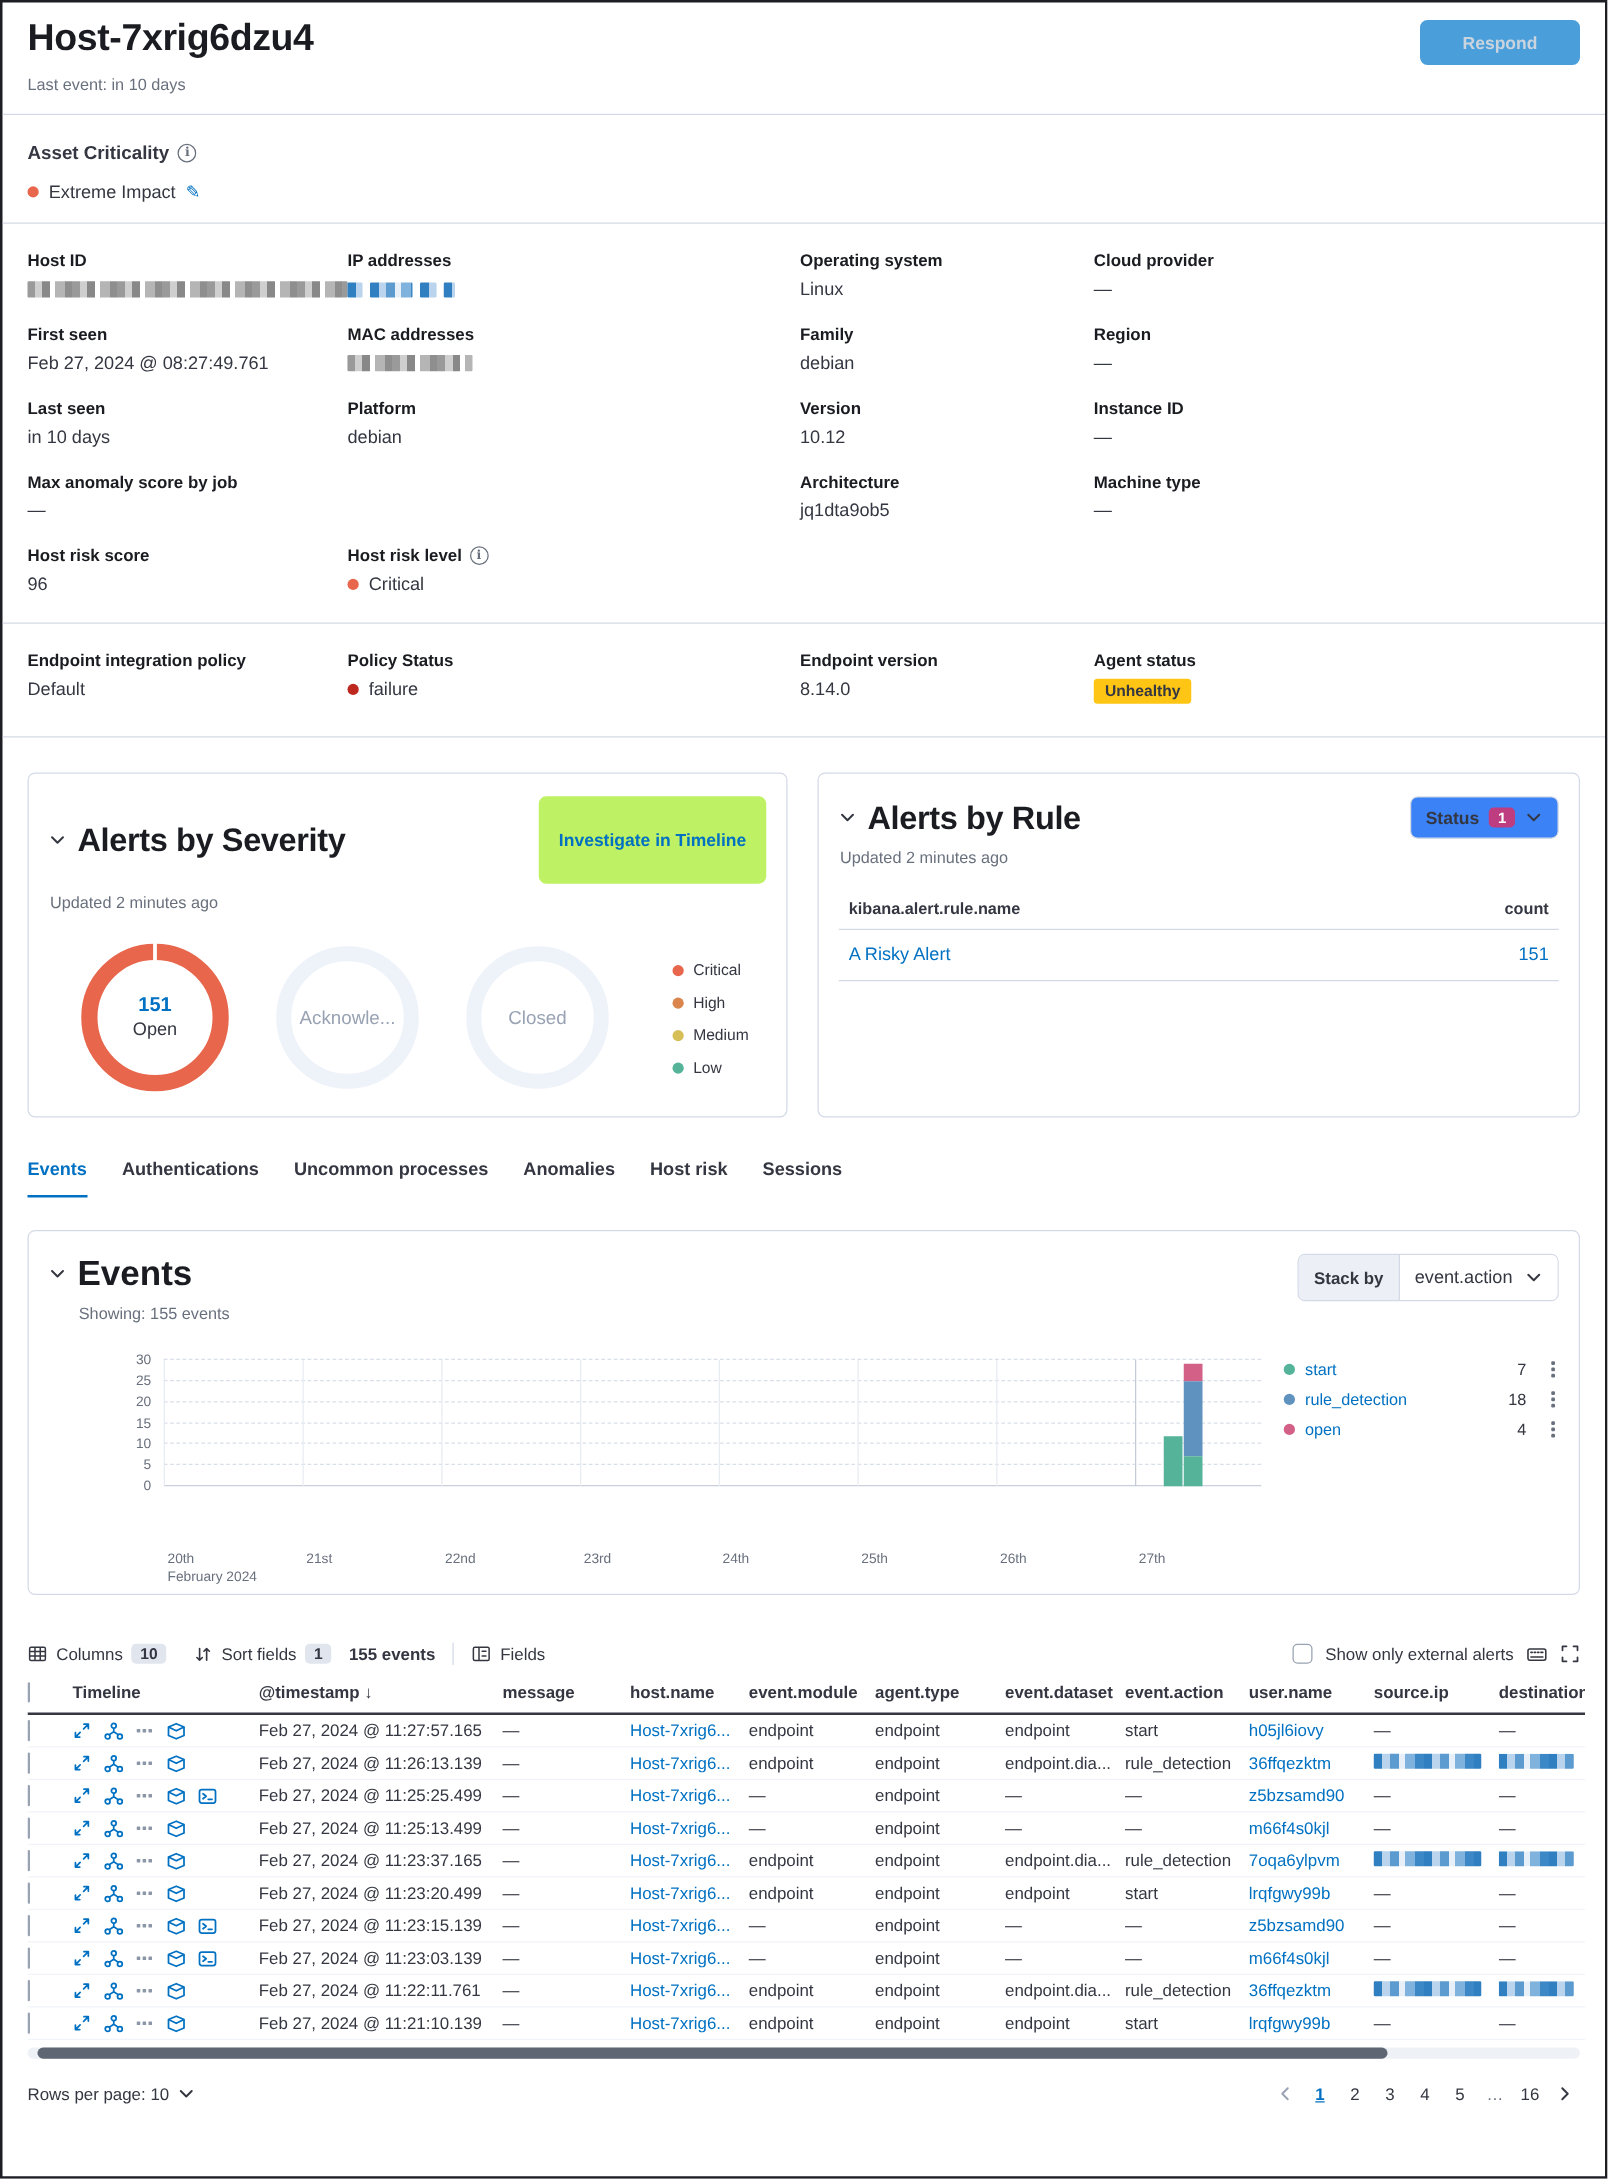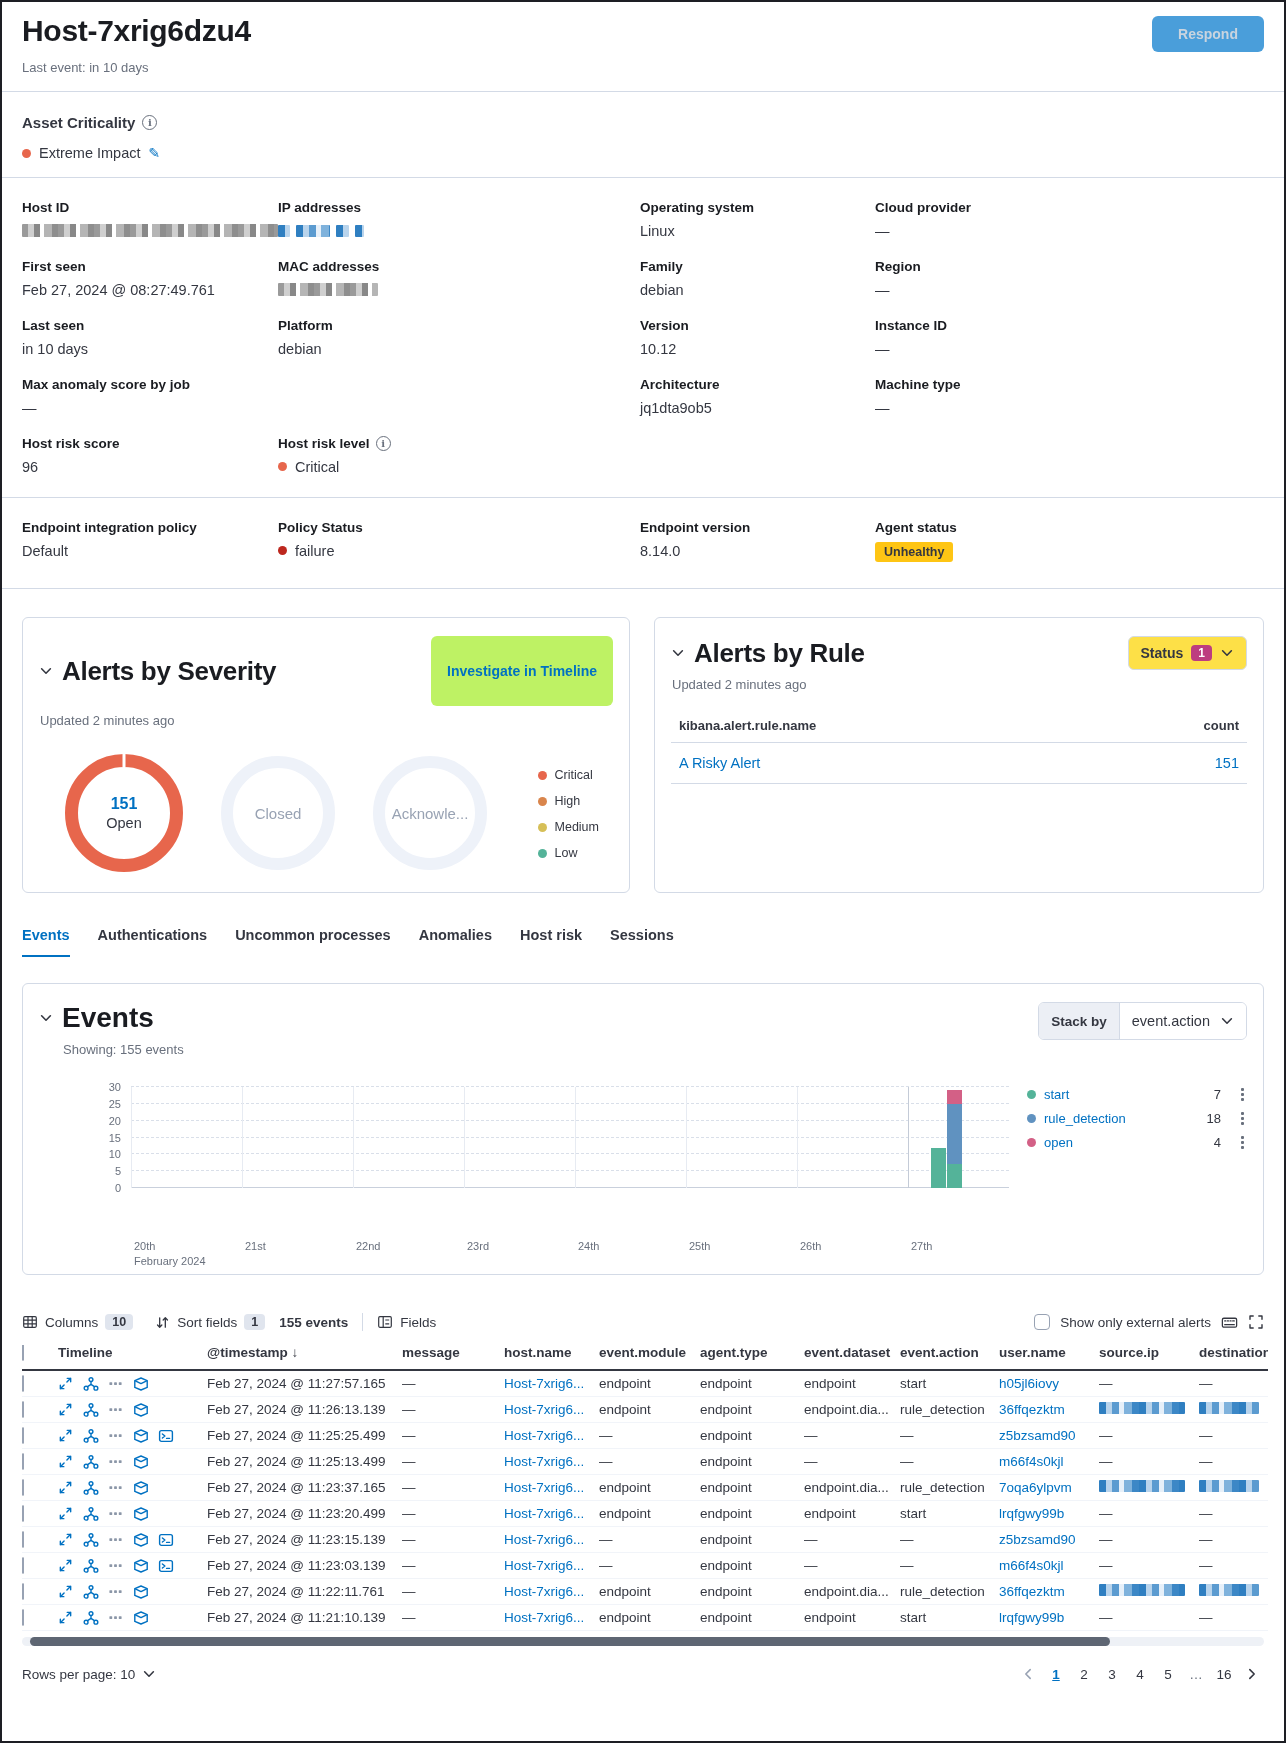--- a/index.html
+++ b/index.html
@@ -3,21 +3,21 @@
 <meta charset="utf-8">
 <style>
   * { box-sizing: border-box; margin: 0; padding: 0; }
   html,body { background:#e8e8e8; }
   body { font-family:"Liberation Sans","DejaVu Sans",sans-serif; color:#343741; }
   .page { width:1286px; height:1743px; background:#fff; border:2px solid #1d1e24; overflow:hidden; position:relative; margin:0 auto; }
 
   
   .hdr { padding:12px 20px 0 20px; display:flex; justify-content:space-between; align-items:flex-start; }
   .hdr h1 { font-size:30px; font-weight:800; letter-spacing:-.3px; color:#1a1c21; }
-  .btn-respond { background:#4A9EDA; color:#c9d4df; font-size:14px; font-weight:600; border:none; border-radius:6px; width:112px; height:36px; margin-top:2px; cursor:not-allowed; }
+  .btn-respond { background:#4A9EDA; color:#c9d4df; font-size:14px; font-weight:600; border:none; border-radius:6px; width:128px; height:36px; margin-top:2px; cursor:not-allowed; }
   .last-event { padding:8px 20px 0 20px; font-size:13px; color:#69707D; }
   .sep { border:none; border-top:1px solid #D3DAE6; margin-top:16px; }
 
   
   .crit { padding:22px 20px 0 20px; }
   .crit .lbl-row { display:flex; align-items:center; gap:7px; }
   .crit h2 { font-size:15px; font-weight:700; }
   .crit-val { margin-top:14px; display:flex; align-items:center; gap:8px; font-size:14.5px; }
   .dot { width:9px; height:9px; border-radius:50%; display:inline-block; flex:0 0 auto; }
   .dot-red { background:#E7664C; }
@@ -41,21 +41,21 @@
   .panels { display:flex; gap:24px; padding:28px 20px 0 20px; }
   .panel { border:1px solid #D3DAE6; border-radius:6px; background:#fff; height:276px; padding:18px 16px; }
   .panel-sev { width:608px; }
   .panel-rule { flex:1; }
   .panel-head { display:flex; align-items:center; }
   .chev { width:14px; height:14px; flex:0 0 auto; margin-right:9px; }
   .chev svg, .sm-svg svg { display:block; }
   .panel-title { font-size:26px; font-weight:800; color:#1a1c21; letter-spacing:-.3px; }
   .updated { font-size:13px; color:#69707D; margin:7px 0 0 1px; }
   .btn-invest { margin-left:auto; background:#bef264; color:#0071C2; border:none; border-radius:6px; font-size:14px; font-weight:600; padding:27px 16px; cursor:pointer; }
-  .btn-status { margin-left:auto; display:flex; align-items:center; gap:8px; background:#fde047; border:1px solid #D3DAE6; border-radius:6px; padding:8px 12px; font-size:14px; font-weight:700; color:#343741; cursor:pointer; }
+  .btn-status { margin-left:auto; display:flex; align-items:center; gap:8px; background:#3b82f6; border:1px solid #D3DAE6; border-radius:6px; padding:8px 12px; font-size:14px; font-weight:700; color:#343741; cursor:pointer; }
   .badge-pink { background:#bd3d80; color:#fff; font-size:12px; font-weight:700; border-radius:4px; padding:1px 7px; }
 
   .sev-body { display:flex; align-items:center; margin-top:26px; }
   .donut { width:118px; height:118px; border:13px solid #E7664C; border-radius:50%; margin-left:26px; display:flex; flex-direction:column; align-items:center; justify-content:center; position:relative; }
   .donut::before { content:""; position:absolute; top:-14px; left:50%; width:3px; height:14px; background:#fff; transform:translateX(-50%); }
   .donut .d-count { color:#0071C2; font-size:16px; font-weight:700; }
   .donut .d-label { font-size:14.5px; color:#343741; margin-top:2px; }
   .ring { width:114px; height:114px; border:12px solid #eef2f9; border-radius:50%; display:flex; align-items:center; justify-content:center; color:#98A2B3; font-size:15px; margin-left:38px; }
   .sev-legend { margin-left:auto; margin-right:14px; align-self:flex-start; margin-top:14px; }
   .sev-legend .leg-row { display:flex; align-items:center; gap:8px; font-size:12.5px; color:#343741; margin-bottom:12px; }
@@ -295,22 +295,22 @@
           </span>
         <span class="panel-title">Alerts by Severity</span>
         <button class="btn-invest">Investigate in Timeline</button>
       </div>
       <div class="updated">Updated 2 minutes ago</div>
       <div class="sev-body">
         <div class="donut">
           <span class="d-count lnk">151</span>
           <span class="d-label">Open</span>
         </div>
+        <div class="ring">Acknowle...</div>
         <div class="ring">Closed</div>
-        <div class="ring">Acknowle...</div>
         <div class="sev-legend" id="sev-legend">
             <div class="leg-row">
               <span class="leg-dot" style="background: rgb(231, 102, 76);"></span>
               <span>Critical</span>
             </div>
             <div class="leg-row">
               <span class="leg-dot" style="background: rgb(217, 133, 76);"></span>
               <span>High</span>
             </div>
             <div class="leg-row">

